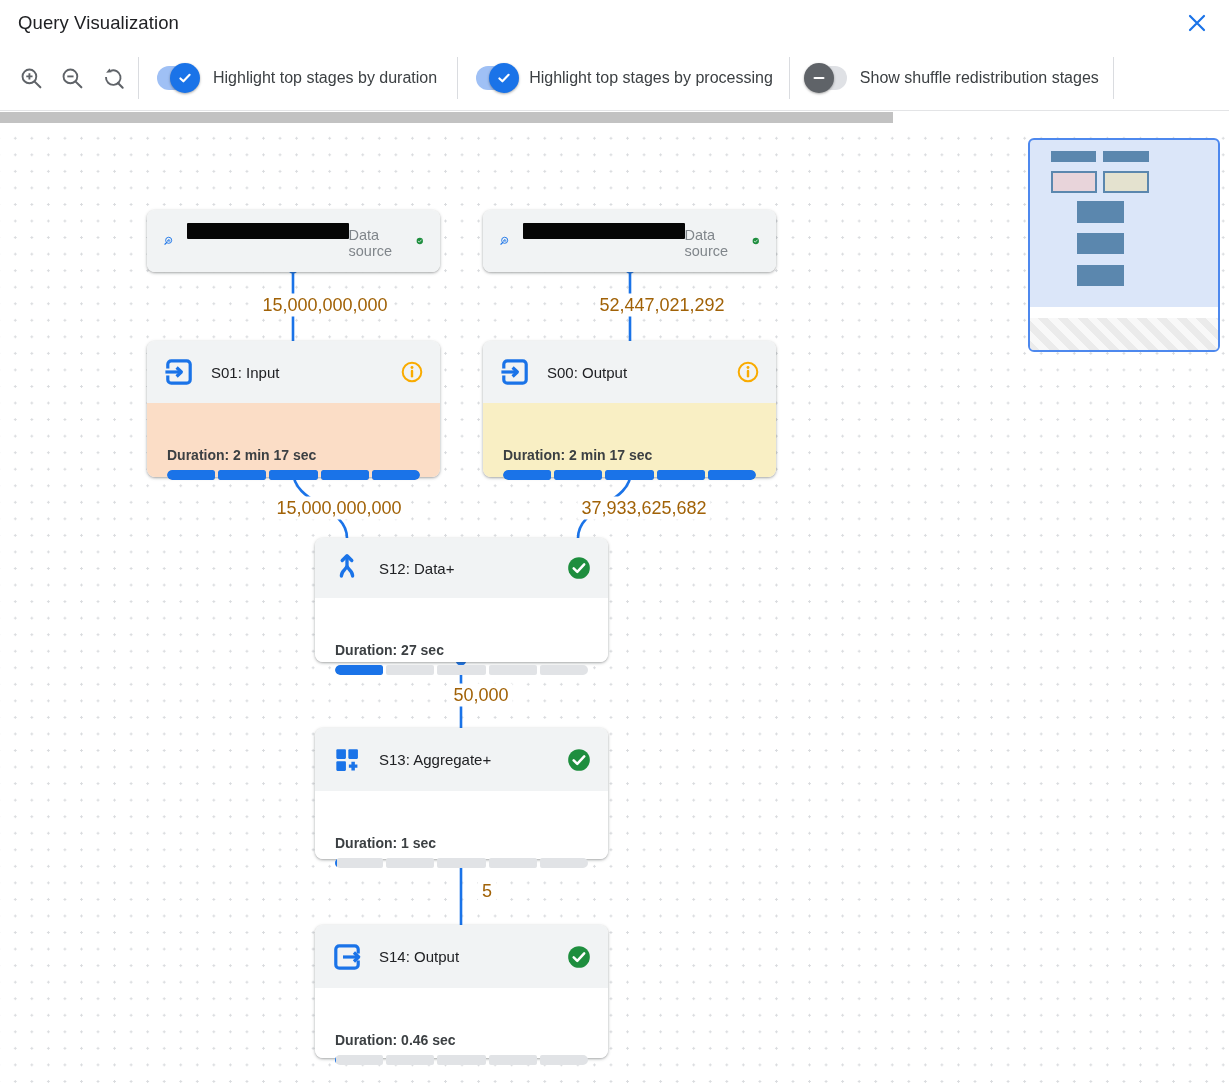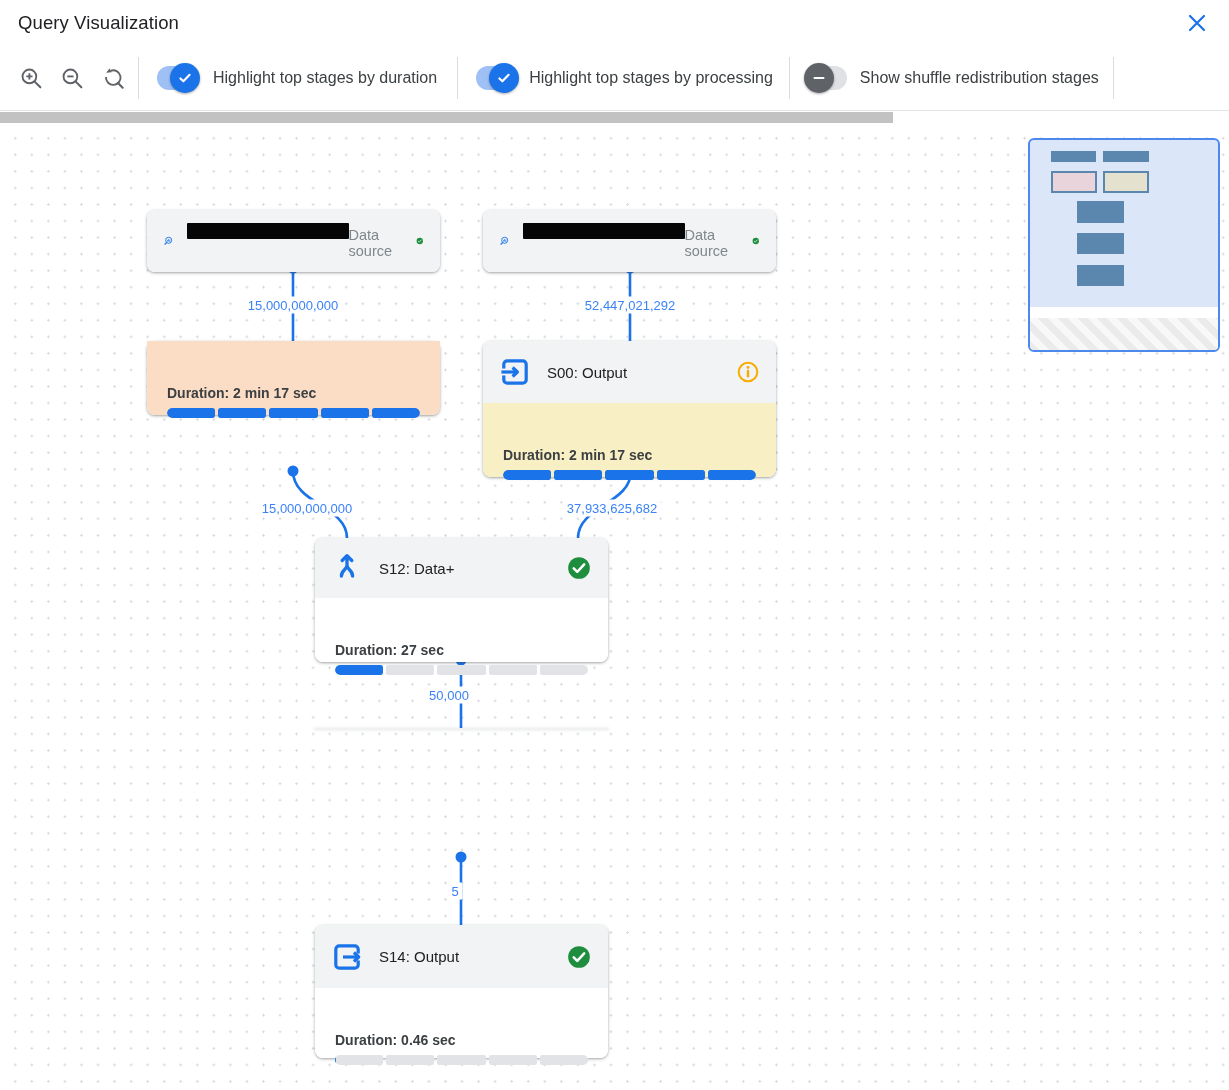--- a/index.html
+++ b/index.html
@@ -30,21 +30,21 @@
   .scrollrow { position:relative; height:13px; background:#fff; }
   .scroll-thumb { position:absolute; left:0; top:1px; width:893px; height:11px; background:#c2c2c2; }
 
   
   .canvas { position:relative; height:966px; background:#fff;
     background-image:radial-gradient(circle,#d9dbde 1.05px,transparent 1.15px);
     background-size:16.55px 16.55px; background-position:7px 6px; overflow:hidden; }
   .edges { position:absolute; left:0; top:0; z-index:1; pointer-events:none; }
 
   .elabel { position:absolute; z-index:3; transform:translate(-50%,-50%); background:#fff;
-    padding:1px 4px; font-size:13px; color:#3b82f6; white-space:nowrap; }
+    padding:1px 4px; font-size:18px; color:#a16207; white-space:nowrap;margin-left:32px; }
 
   
   .node { position:absolute; z-index:2; width:293px; border-radius:8px;
     box-shadow:0 1px 2px rgba(60,64,67,.30), 0 1px 3px 1px rgba(60,64,67,.15); background:#fff; cursor:pointer; }
   .ds-card { height:62px; background:#f1f3f4; border-radius:8px; display:flex; align-items:center; padding:0 16px; }
   .ds-col { margin-left:14px; display:flex; }
   .redact { width:186px; height:16px; background:#060606; border-radius:1px; }
   .ds-label { margin-top:4px; font-size:14.5px; color:#80868b; }
   .node-head { height:62px; background:#f1f3f4; border-radius:8px 8px 0 0; display:flex; align-items:center; padding:0 16px; }
   .ntitle { margin-left:16px; font-size:15px; font-weight:500; color:#202124; }
@@ -260,20 +260,29 @@
           <div class="redact"></div>
           <div class="ds-label">Data source</div>
         </div>
         <svg class="ic spacer" width="26" height="26">
             <use href="#i-check"></use>
           </svg>
       </div>
     </div>
 
     <div class="node" style="left:147px;top:217px">
+      <div class="node-head">
+        <svg class="ic" width="32" height="32">
+            <use href="#i-input"></use>
+          </svg>
+        <span class="ntitle">S01: Input</span>
+        <svg class="ic spacer" width="24" height="24">
+            <use href="#i-info"></use>
+          </svg>
+      </div>
       <div class="node-dur hl-duration" style="height:74px">
         <div class="dur-label">Duration: 2 min 17 sec</div>
         <div class="bar">
             <div class="seg">
               <div class="fill" style="width: 100%;"></div>
             </div>
             <div class="seg">
               <div class="fill" style="width: 100%;"></div>
             </div>
             <div class="seg">
@@ -347,20 +356,49 @@
               <div class="fill" style="width: 0%;"></div>
             </div>
             <div class="seg">
               <div class="fill" style="width: 0%;"></div>
             </div>
           </div>
       </div>
     </div>
 
     <div class="node" style="left:315px;top:604px">
+      <div class="node-head" style="height:63px">
+        <svg class="ic" width="32" height="32">
+            <use href="#i-aggregate"></use>
+          </svg>
+        <span class="ntitle">S13: Aggregate+</span>
+        <svg class="ic spacer" width="26" height="26">
+            <use href="#i-check"></use>
+          </svg>
+      </div>
+      <div class="node-dur" style="height:68px">
+        <div class="dur-label">Duration: 1 sec</div>
+        <div class="bar">
+            <div class="seg">
+              <div class="fill" style="width: 4%;"></div>
+            </div>
+            <div class="seg">
+              <div class="fill" style="width: 0%;"></div>
+            </div>
+            <div class="seg">
+              <div class="fill" style="width: 0%;"></div>
+            </div>
+            <div class="seg">
+              <div class="fill" style="width: 0%;"></div>
+            </div>
+            <div class="seg">
+              <div class="fill" style="width: 0%;"></div>
+            </div>
+          </div>
+      </div>
     </div>
 
     <div class="node" style="left:315px;top:801px">
       <div class="node-head" style="height:63px">
         <svg class="ic" width="32" height="32">
             <use href="#i-output"></use>
           </svg>
         <span class="ntitle">S14: Output</span>
         <svg class="ic spacer" width="26" height="26">
             <use href="#i-check"></use>

